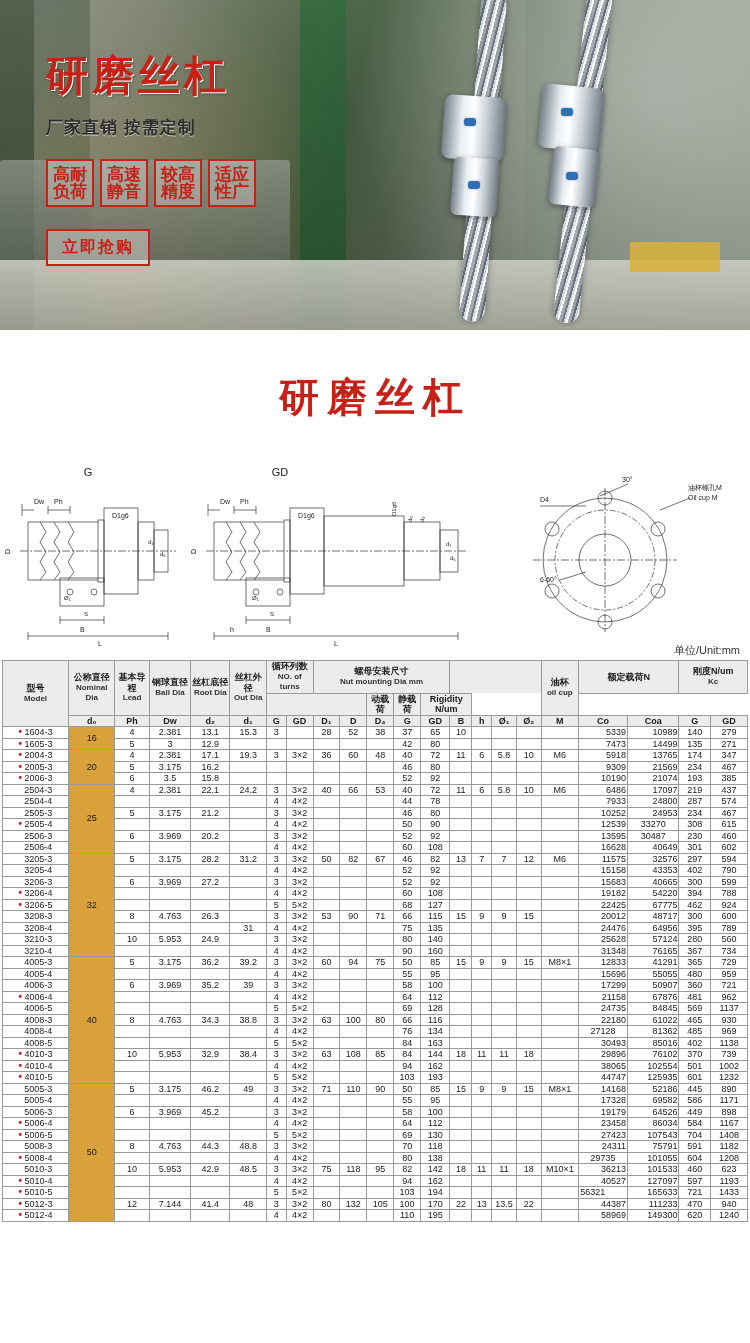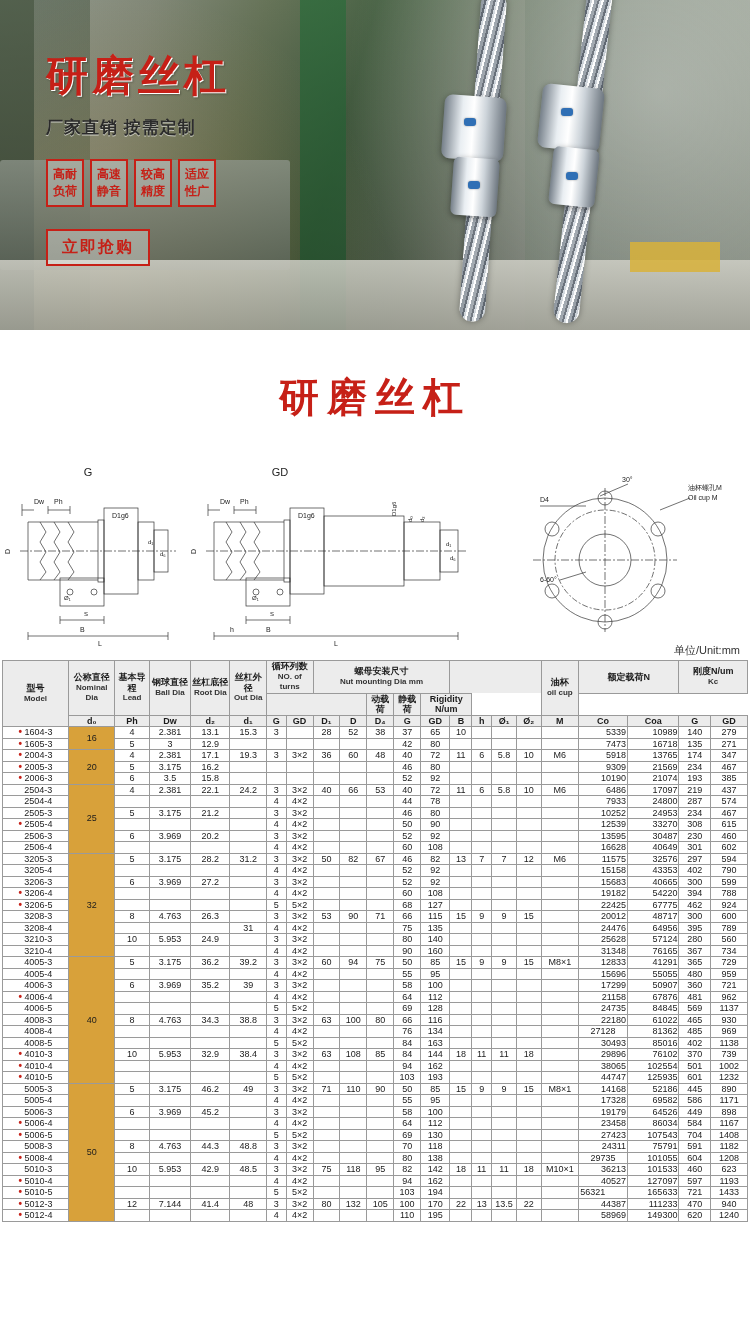--- a/index.html
+++ b/index.html
@@ -53,21 +53,21 @@
   .dot.d2{ left:468px; top:181px; }
   .dot.d3{ left:561px; top:108px; }
   .dot.d4{ left:566px; top:172px; }
 
   .hero-text { position:absolute; left:46px; top:48px; width:320px; }
   .hero-title { font-size:42px; font-weight:bold; color:#c62017; letter-spacing:4px;
     text-shadow:1px 1px 0 #fff, 2px 2px 2px rgba(0,0,0,.25); margin:0; }
   .hero-sub { margin-top:12px; font-size:17px; color:#2b2b2b; letter-spacing:1px; font-weight:bold;
     text-shadow:0 1px 0 rgba(255,255,255,.6); }
   .tags { display:flex; gap:6px; margin-top:20px; }
-  .tag { border:2px solid #c62017; color:#c62017; font-size:12px; font-weight:bold;
+  .tag { border:2px solid #c62017; color:#c62017; font-size:17px; font-weight:bold;
     line-height:17px; padding:5px 5px; text-align:center; background:rgba(255,255,255,.25); }
   .tag span { display:block; }
   .cta { margin-top:22px; display:inline-block; border:2px solid #c62017; color:#c62017;
     background:rgba(255,255,255,.35); font-size:16px; font-weight:bold; padding:6px 14px; letter-spacing:2px; }
 
   
   .titleblock { position:relative; height:130px; }
   .ghost { position:absolute; top:8px; left:0; width:750px; text-align:center;
     font-size:46px; font-weight:bold; color:#e6e6e6; letter-spacing:2px;
     font-family:"Liberation Serif", serif; white-space:nowrap; }
@@ -357,21 +357,21 @@
           <td></td>
           <td></td>
           <td>42</td>
           <td>80</td>
           <td></td>
           <td></td>
           <td></td>
           <td></td>
           <td></td>
           <td style="text-align: right;">7473</td>
-          <td style="text-align: right;">16718</td>
+          <td style="text-align: right;">14499</td>
           <td>135</td>
           <td>271</td>
         </tr>
         <tr>
           <td class="model"><span class="bullet">•</span> 2004-3</td>
           <td rowspan="3" class="gcol">20</td>
           <td>4</td>
           <td>2.381</td>
           <td>17.1</td>
           <td>19.3</td>
@@ -520,21 +520,21 @@
           <td></td>
           <td></td>
           <td>50</td>
           <td>90</td>
           <td></td>
           <td></td>
           <td></td>
           <td></td>
           <td></td>
           <td style="text-align: right;">12539</td>
-          <td style="text-align: right; margin-top: 38px;">33270</td>
+          <td style=" margin-top: 38px;">33270</td>
           <td>308</td>
           <td>615</td>
         </tr>
         <tr>
           <td class="model"><span class="bullet">&nbsp;</span> 2506-3</td>
           <td>6</td>
           <td>3.969</td>
           <td>20.2</td>
           <td></td>
           <td>3</td>
@@ -543,21 +543,21 @@
           <td></td>
           <td></td>
           <td>52</td>
           <td>92</td>
           <td></td>
           <td></td>
           <td></td>
           <td></td>
           <td></td>
           <td style="text-align: right;">13595</td>
-          <td style="text-align: right;">30487</td>
+          <td style="text-align: center;">30487</td>
           <td>230</td>
           <td>460</td>
         </tr>
         <tr>
           <td class="model"><span class="bullet">&nbsp;</span> 2506-4</td>
           <td></td>
           <td></td>
           <td></td>
           <td></td>
           <td>4</td>

